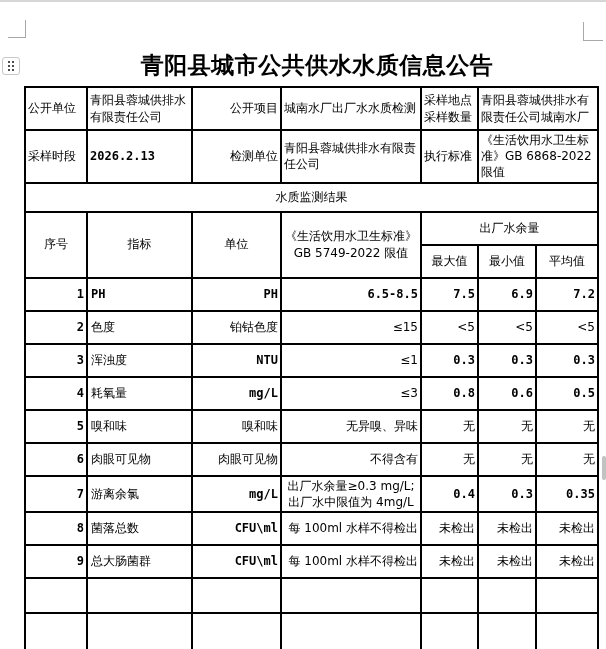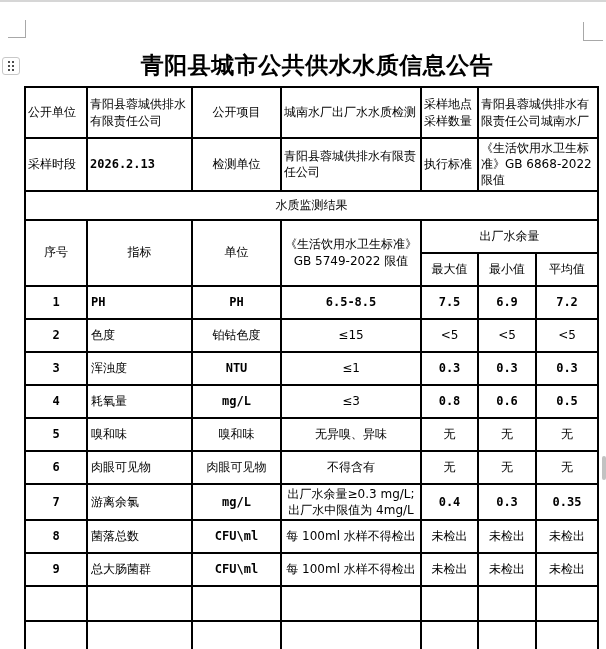--- a/index.html
+++ b/index.html
@@ -23,27 +23,27 @@
   .dots i { display:block; background:#4e4e4e; }
 
   .title { position:absolute; left:0; top:36px; width:100%; margin:14px;
            text-align:center; font-size:23px; font-weight:bold; letter-spacing:0.5px; }
 
   table.doc { position:absolute; left:24px; top:86px; width:574px;
               border-collapse:collapse; table-layout:fixed; }
   table.doc td { border:2px solid #000; font-size:12px; vertical-align:middle;
                  padding:1px 2px; overflow:hidden; line-height:1.35; }
 
-  tr.info1 { height:51px; } tr.info2 { height:49px; }
+  tr.info1 { height:43px; } tr.info2 { height:49px; }
   tr.section { height:29px;padding-left:9px; } tr.section td { text-align:center; }
   tr.head { height:33px; } tr.head td { text-align:center; }
   tr.data { height:33px; } tr.r7 { height:36px; }
   tr.e1 { height:35px; } tr.e2 { height:44px; }
 
-  td.c { text-align:center; }
+  td.c { text-align:right; }
   td.v4 { padding-right:8px; }          
   td.pre { white-space:pre-line; text-align:center; padding:0 1px;margin-left:33px; }
   td.lat { font-family:"DejaVu Sans Mono", monospace; font-size:11px;font-weight:bold; }
   tr.data td.ind { text-align:left; padding-left:3px; }
 
   .scroll-thumb { position:absolute; left:602px; top:456px; width:4px; height:24px;
                   background:#c2c2c2; border-radius:2px; }
 </style>
 </head>
 <body>

